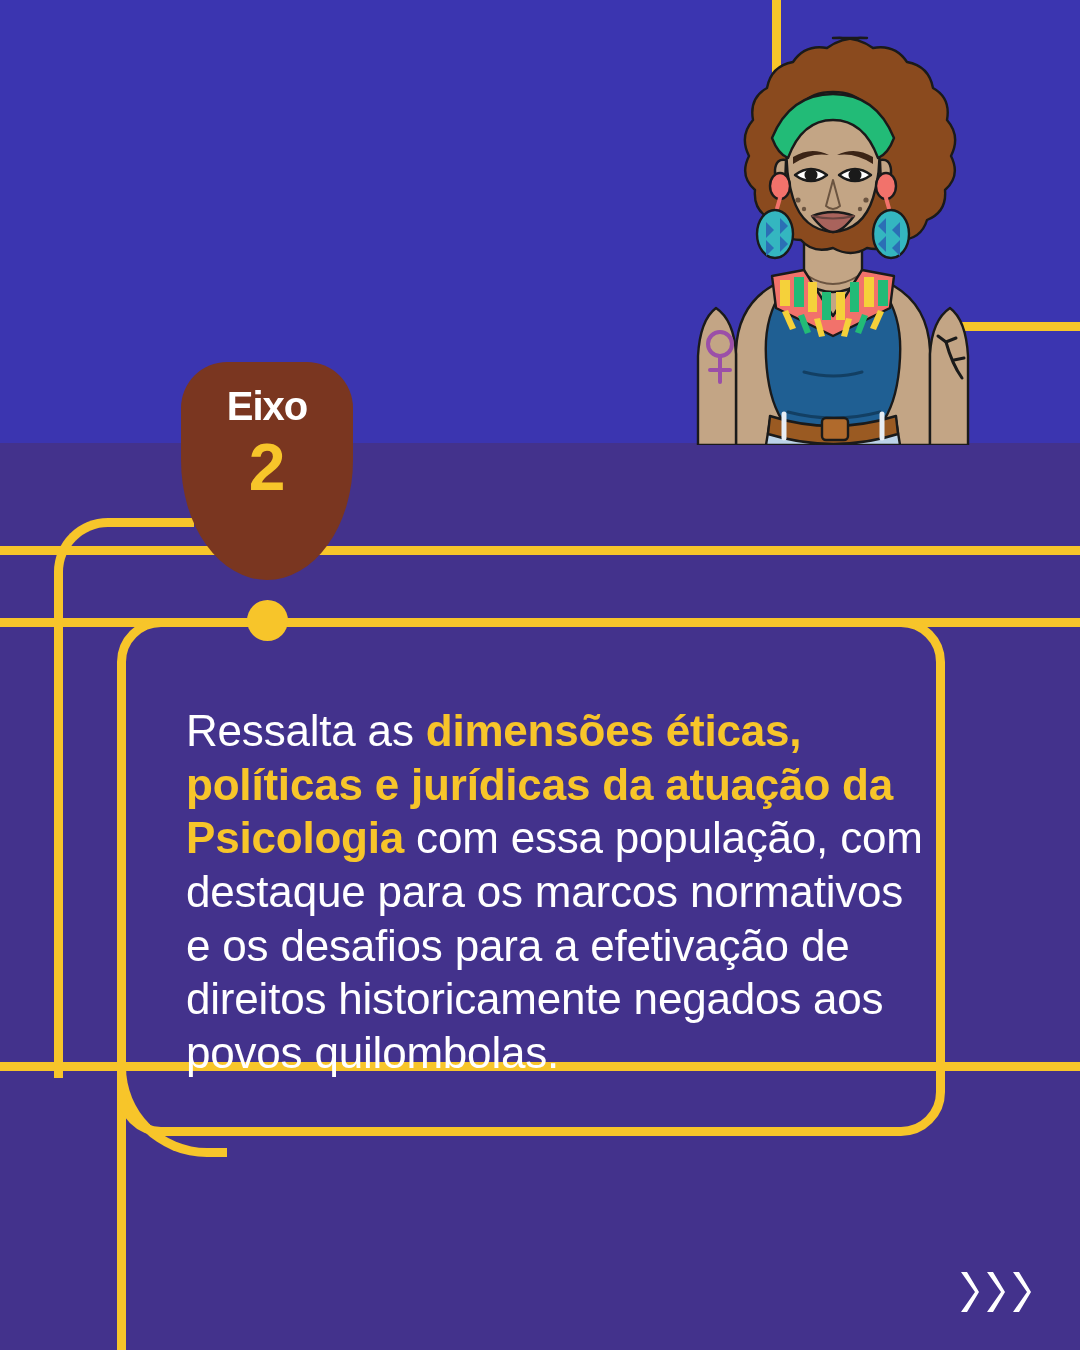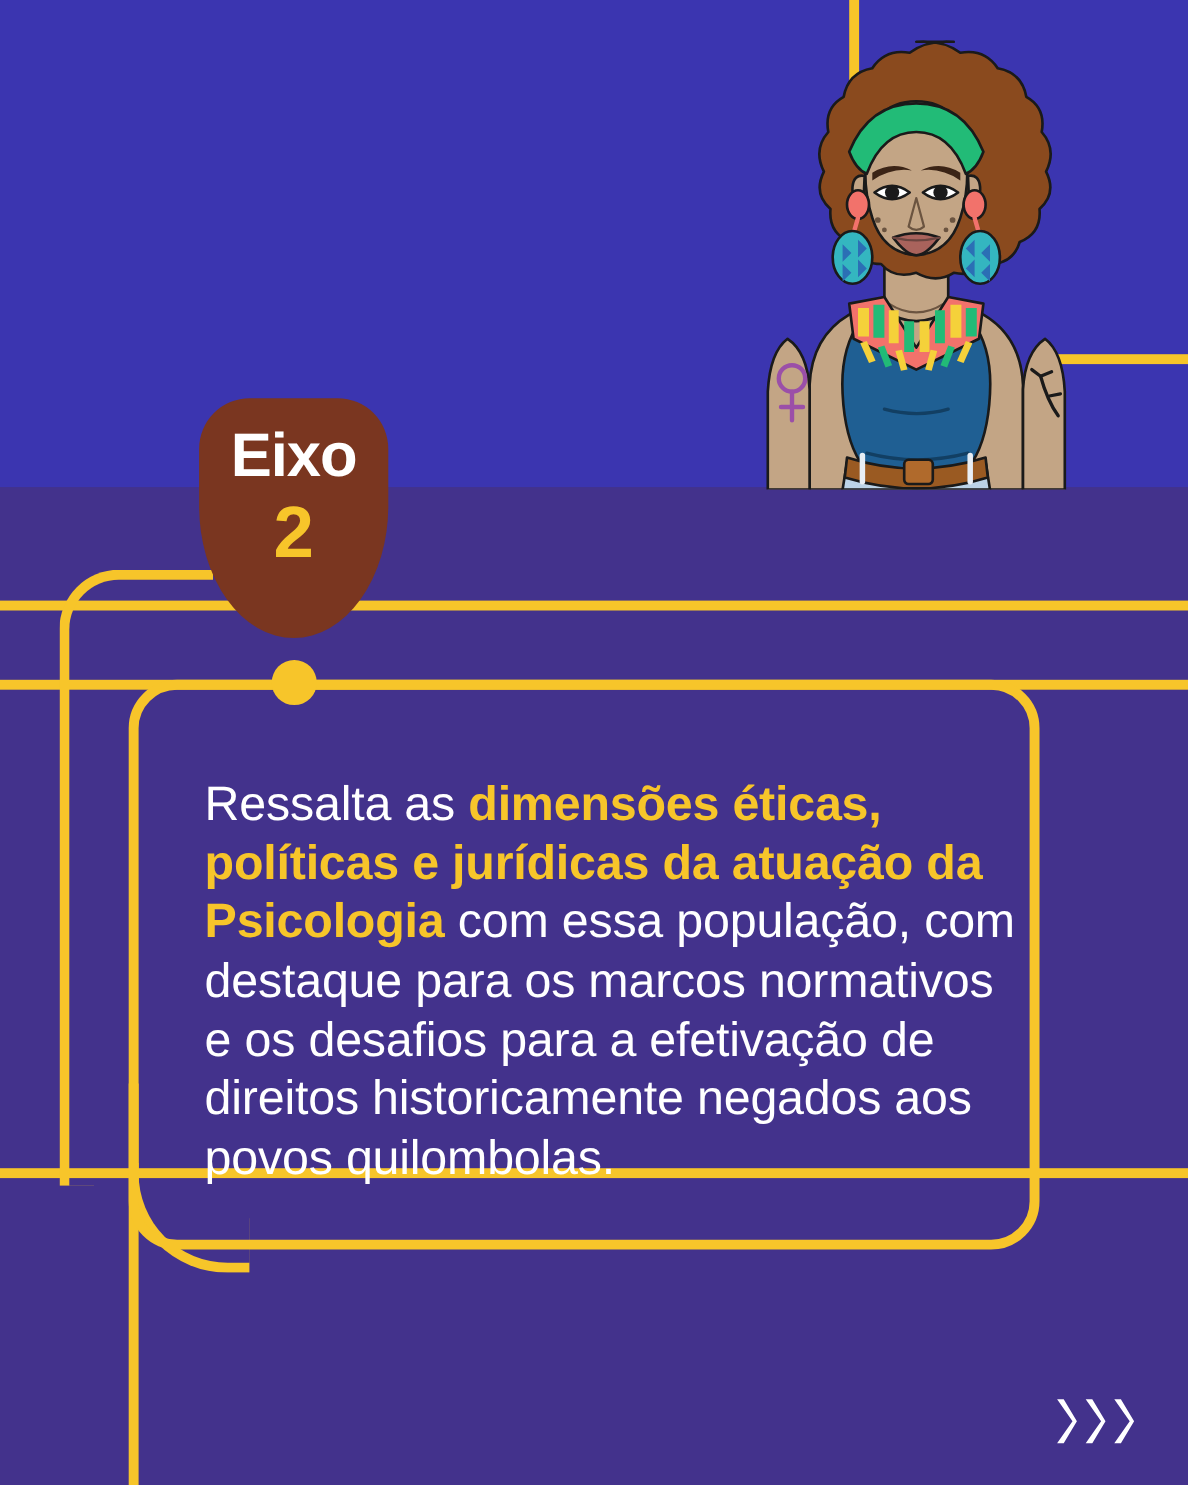--- a/index.html
+++ b/index.html
@@ -89,21 +89,21 @@
     left:181px; top:362px;
     width:172px; height:218px;
     background:#7a3620;
     border-radius:46px 46px 86px 86px / 46px 46px 120px 120px;
     text-align:center;
     overflow:hidden;
   }
   .badge-word{
     margin-top:24px;
     color:#ffffff;
-    font-size:56px;
+    font-size:40px;
     font-weight:700;
     line-height:1;
     letter-spacing:-1px;
   }
   .badge-num{
     margin-top:8px;
     color:#f7c52a;
     font-size:66px;
     font-weight:700;
     line-height:1;

